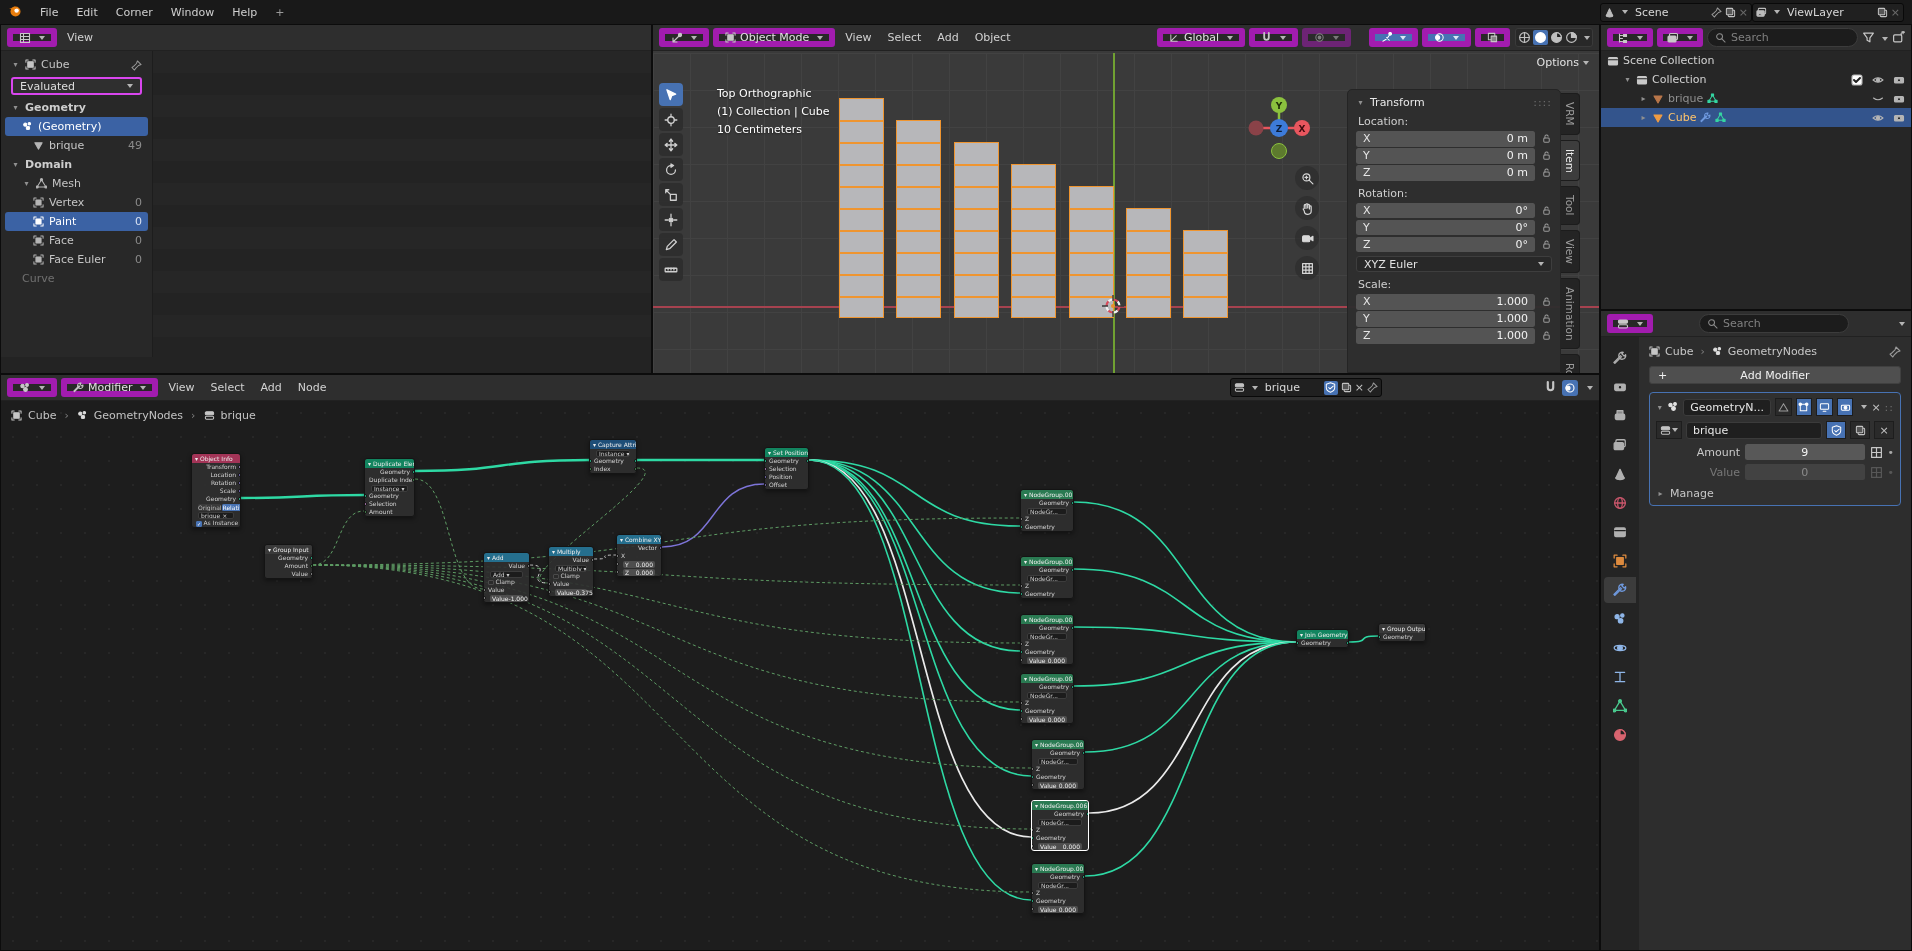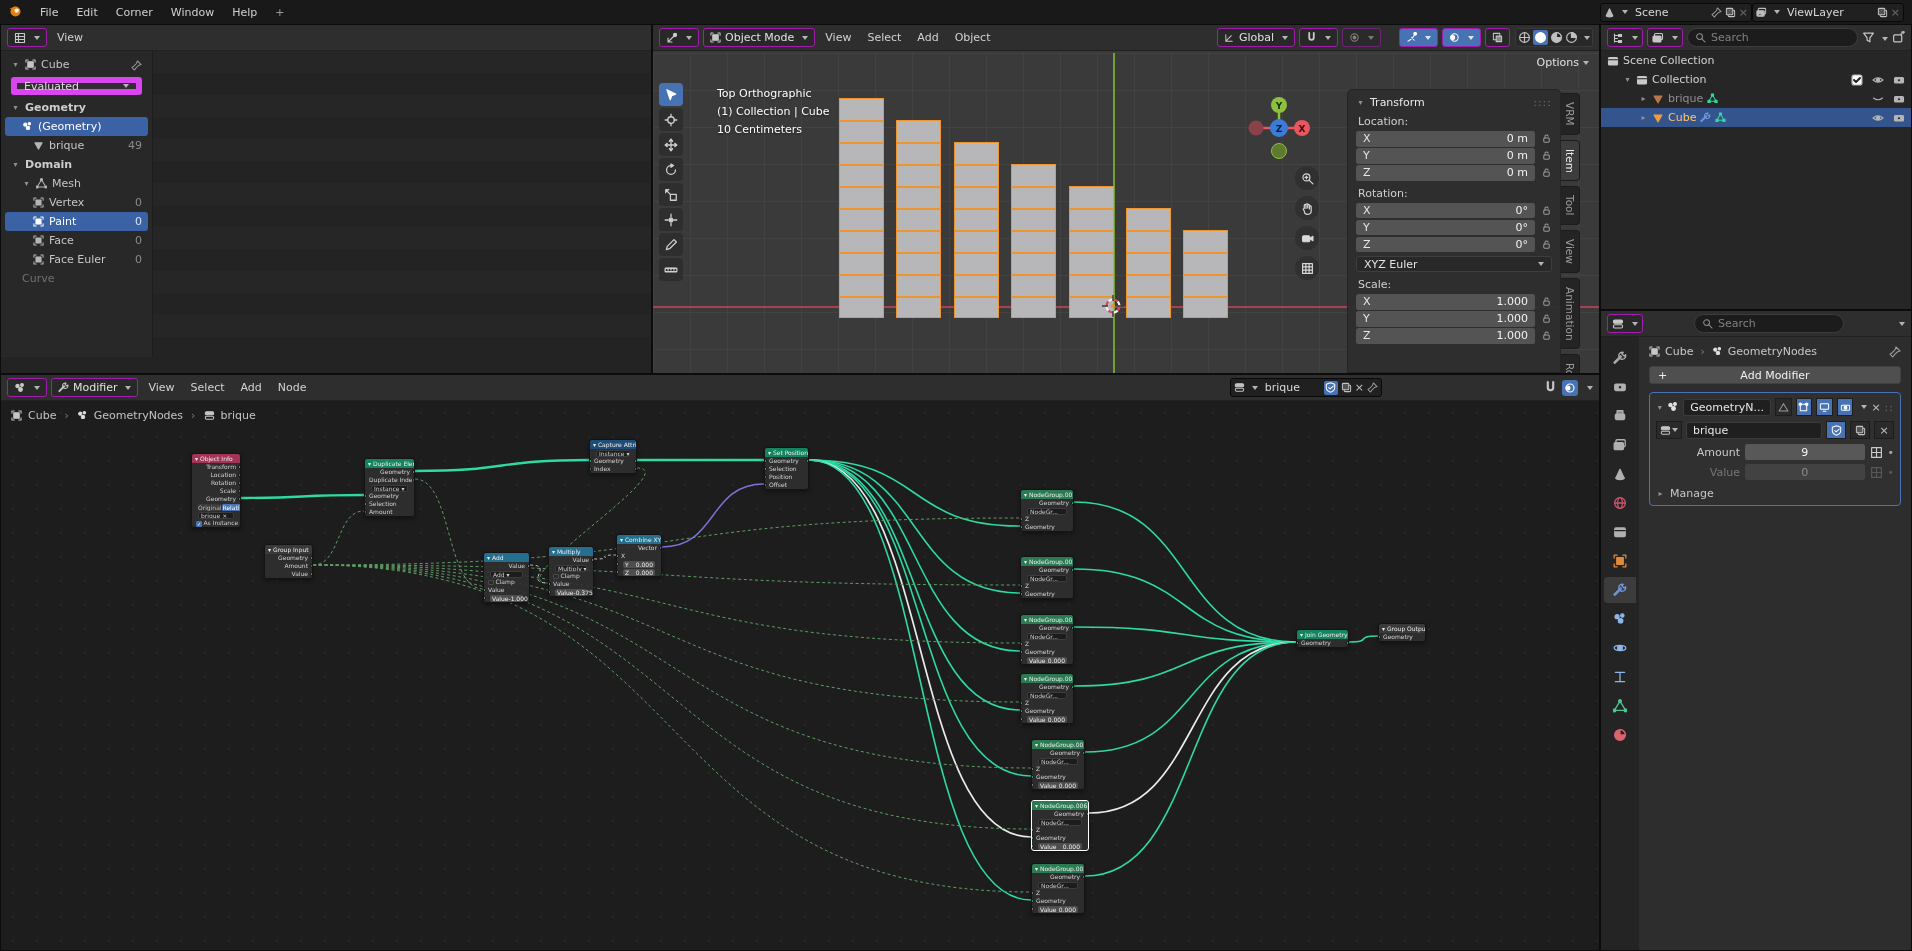--- a/index.html
+++ b/index.html
@@ -18,35 +18,35 @@
 #topbar{left:0;top:0;width:1912px;height:24px;background:#191919;border:none;display:flex;align-items:center}
 #topbar .menu{padding:0 9px;color:#cfcfcf;cursor:default}
 #topbar .ws{padding:2px 10px;color:#8f8f8f;margin:0 1px;border-radius:3px 3px 0 0;height:24px;line-height:21px}
 #topbar .ws.on{background:#3d3d3d;color:#f0f0f0}
 .idwidget{display:flex;align-items:center;background:#202020;border:1px solid #090909;border-radius:3px;height:19px;padding:0 3px;gap:3px}
 .idwidget .nm{color:#d8d8d8;padding:0 4px}
 .dim{opacity:.45}
 
 .edhd{height:26px;background:#2e2e2e;border-bottom:1px solid #212121;display:flex;align-items:center;padding:0 6px;gap:2px}
 .edhd .menu{padding:0 8px;color:#d2d2d2}
-.btnfield{display:flex;align-items:center;gap:4px;background:#282828;border:1px solid #a21caf;border-radius:3px;height:19px;padding:0 6px;color:#e0e0e0}
+.btnfield{display:flex;align-items:center;gap:4px;background:#282828;border:6px solid #a21caf;border-radius:3px;height:19px;padding:0 6px;color:#e0e0e0}
 .chev{display:inline-block;width:0;height:0;border-left:3.5px solid transparent;border-right:3.5px solid transparent;border-top:4.5px solid #b5b5b5;margin-left:4px}
 .searchbox{display:flex;align-items:center;background:#1c1c1c;border:1px solid #3c3c3c;border-radius:10px;height:19px;padding:0 7px;gap:5px;color:#808080}
 
 #spreadsheet{left:0;top:24px;width:652px;height:350px;background:#232323}
 #ss-side{position:absolute;left:0;top:26px;width:152px;bottom:16px;background:#282828;border-right:1px solid #1d1d1d;padding-top:4px}
 #ss-main{position:absolute;left:152px;top:26px;right:0;bottom:16px;background:#242424;
 background-image:repeating-linear-gradient(to bottom,#262626 0 22px,#232323 22px 44px)}
 #ss-foot{position:absolute;left:0;bottom:0;width:100%;height:16px;background:#2e2e2e;border-top:1px solid #1e1e1e;display:flex;justify-content:flex-end;align-items:center;gap:8px;padding-right:14px;color:#9a9a9a}
 .ssrow{display:flex;align-items:center;height:19px;padding:0 6px;gap:5px;color:#c5c5c5;margin:0 4px;border-radius:3px}
 .ssrow .cnt{margin-left:auto;color:#8b8b8b}
 .ssrow.sel{background:#3b62a4;color:#fff}
 .ssrow.sel .cnt{color:#d9e2f2}
 .ssrow.section{color:#cdcdcd;font-weight:bold}
-.ssdrop{display:flex;align-items:center;background:#2f2f2f;border:6px solid #d946ef;border-radius:3px;height:18px;margin:3px 10px;padding:0 7px;color:#dcdcdc}
+.ssdrop{display:flex;align-items:center;background:#2f2f2f;border:2px solid #d946ef;border-radius:3px;height:18px;margin:3px 10px;padding:0 7px;color:#dcdcdc}
 
 #viewport{left:652px;top:24px;width:948px;height:350px;background:#3a3a3a}
 #vp-canvas{position:absolute;left:0;top:28px;right:0;bottom:0;background:#3a3a3a;
 background-image:linear-gradient(#424242 1px,transparent 1px),linear-gradient(90deg,#424242 1px,transparent 1px);
 background-size:37px 37px;overflow:hidden}
 #vp-xaxis{position:absolute;left:0;top:253px;width:100%;height:1.6px;background:#a6424f}
 #vp-yaxis{position:absolute;left:460px;top:0;width:1.6px;height:100%;background:#70a132}
 .bcol{position:absolute;background:#b7b7ba;border:1.6px solid #ef9530}
 .bcol i{position:absolute;left:0;width:100%;height:1.6px;background:#ef9530}
 #vp-text{position:absolute;left:64px;top:32px;color:#fff;line-height:18px;text-shadow:0 1px 2px #0007}

